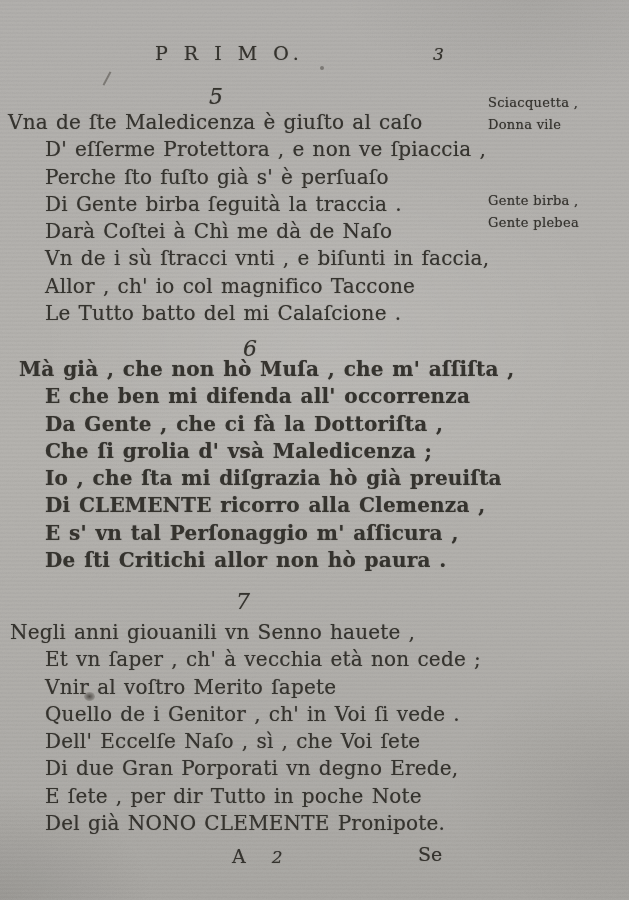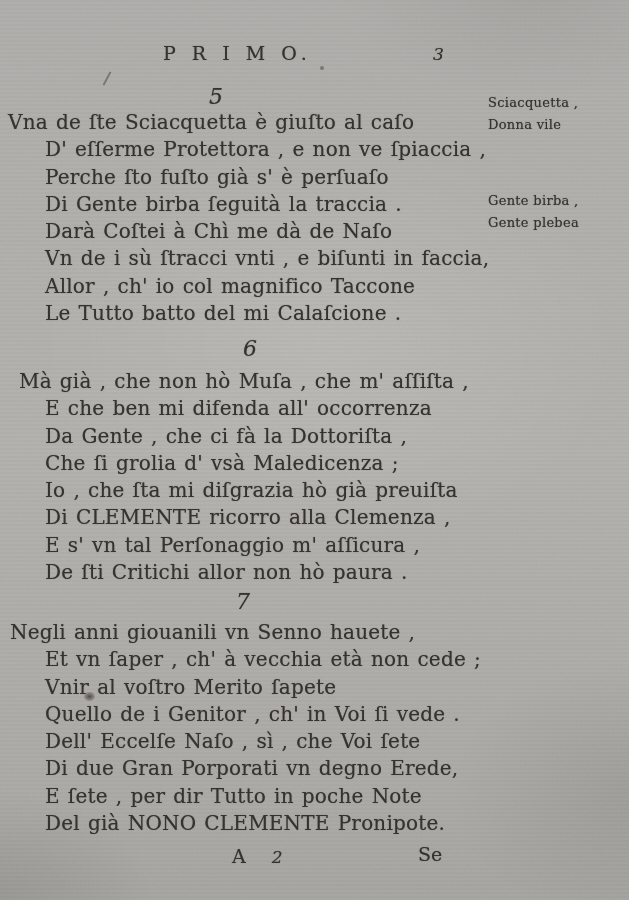--- a/index.html
+++ b/index.html
@@ -29,21 +29,21 @@
     mix-blend-mode: multiply;
     opacity: 0.55;
   }
   .inked {
     filter: blur(0.25px);
     text-shadow: 0 0 0.9px rgba(47,45,41,0.55);
   }
   .running-title {
     position: absolute;
     top: 42px;
-    left: 163px;
+    left: 155px;
     font-size: 19px;
     letter-spacing: 5px;
     white-space: nowrap;
   }
   .page-number {
     position: absolute;
     top: 44px;
     left: 433px;
     font-size: 17px;
     font-style: italic;
@@ -59,21 +59,21 @@
   .stanza {
     position: absolute;
     left: 8px;
     font-size: 20px;
     line-height: 27.3px;
     letter-spacing: 0.2px;
     word-spacing: 1.5px;
     white-space: nowrap;
   }
   #stanza5 { top: 109px; }
-  #stanza6 { top: 368px; }
+  #stanza6 { top: 356px; font-weight: bold; }
   #stanza7 { top: 619px; }
   .stanza .l { padding-left: 37px; }
   #stanza5 .l.first { padding-left: 0px; }
   #stanza6 .l.first { padding-left: 11px; }
   #stanza7 .l.first { padding-left: 2px; }
   .margin-note {
     position: absolute;
     left: 488px;
     font-size: 13px;
     line-height: 21.5px;
@@ -134,21 +134,21 @@
 </head>
 <body>
 
 <div class="scan">
 
   <div class="running-title inked">P R I M O.</div>
   <div class="page-number inked">3</div>
 
   <div class="stanza-number inked" id="num5">5</div>
   <div class="stanza inked" id="stanza5">
-    <div class="l first">Vna de ſte Sciacquetta è giuſto al caſo</div>
+    <div class="l first">Vna de ſte Maledicenza è giuſto al caſo</div>
     <div class="l">D' eſſerme Protettora , e non ve ſpiaccia ,</div>
     <div class="l">Perche ſto fuſto già s' è perſuaſo</div>
     <div class="l">Di Gente birba ſeguità la traccia .</div>
     <div class="l">Darà Coſtei à Chì me dà de Naſo</div>
     <div class="l">Vn de i sù ſtracci vnti , e biſunti in faccia,</div>
     <div class="l">Allor , ch' io col magnifico Taccone</div>
     <div class="l">Le Tutto batto del mi Calaſcione .</div>
   </div>
 
   <div class="margin-note inked" id="note1">

